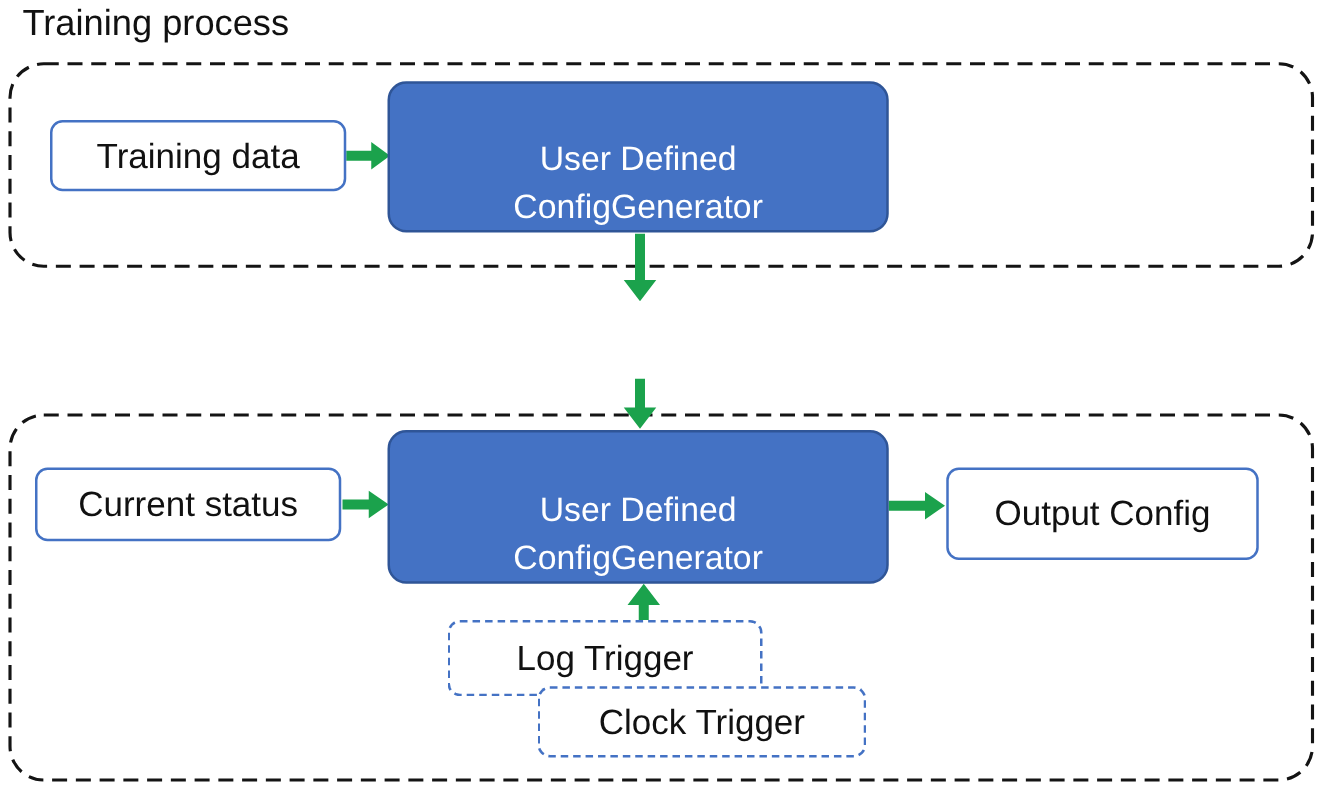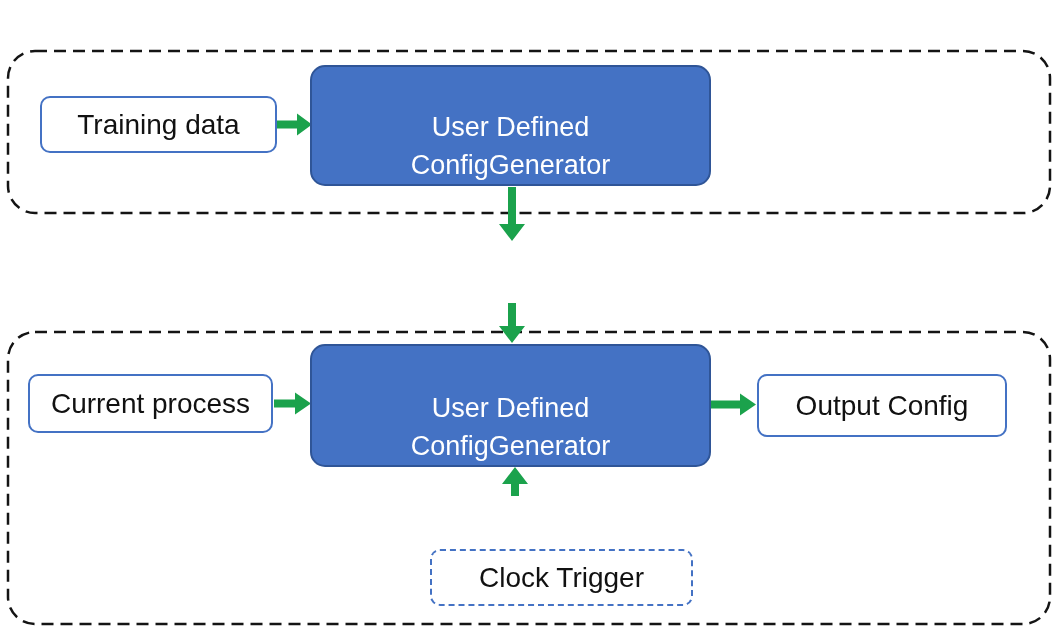--- a/index.html
+++ b/index.html
@@ -74,42 +74,46 @@
     <rect class="dashed-region" x="8" y="332" width="1042" height="292" rx="27" stroke-dasharray="12 7"></rect>
 
     <polygon class="arrow" points="277,120.5 297,120.5 297,113.5 312,124.5 297,135.5 297,128.5 277,128.5"></polygon>
     <polygon class="arrow" points="508,187 508,224 499,224 512,241 525,224 516,224 516,187"></polygon>
     <polygon class="arrow" points="508,303 508,326 499,326 512,343 525,326 516,326 516,303"></polygon>
     <polygon class="arrow" points="274,399.5 295,399.5 295,392.5 311,403.5 295,414.5 295,407.5 274,407.5"></polygon>
     <polygon class="arrow" points="711,400.5 740,400.5 740,393.5 756,404.5 740,415.5 740,408.5 711,408.5"></polygon>
     <polygon class="arrow" points="511,496 511,484 502,484 515,467 528,484 519,484 519,496"></polygon>
   </svg>
 
+  <div class="section-title" style="left:18px; top:4px;">Training process</div>
 
   <div class="node white-node" style="left:40px; top:96px; width:237px; height:57px;">
     <span>Training data</span>
   </div>
 
   <div class="node blue-node" style="left:310px; top:65px; width:401px; height:121px;">
     <span>User Defined</span>
     <span>ConfigGenerator</span>
   </div>
 
 
   <div class="node white-node" style="left:28px; top:374px; width:245px; height:59px;">
-    <span>Current process</span>
+    <span>Current status</span>
   </div>
 
   <div class="node blue-node" style="left:310px; top:344px; width:401px; height:123px;">
     <span>User Defined</span>
     <span>ConfigGenerator</span>
   </div>
 
-  <div class="node white-node" style="left:757px; top:374px; width:250px; height:63px;">
+  <div class="node white-node" style="left:757px; top:374px; width:250px; height:74px;">
     <span>Output Config</span>
   </div>
 
+  <div class="node trigger-node" style="left:358px; top:496px; width:252px; height:61px; z-index:1;">
+    <span>Log Trigger</span>
+  </div>
 
   <div class="node trigger-node" style="left:430px; top:549px; width:263px; height:57px; z-index:2;">
     <span>Clock Trigger</span>
   </div>
 
 </div>
 
 </body></html>

